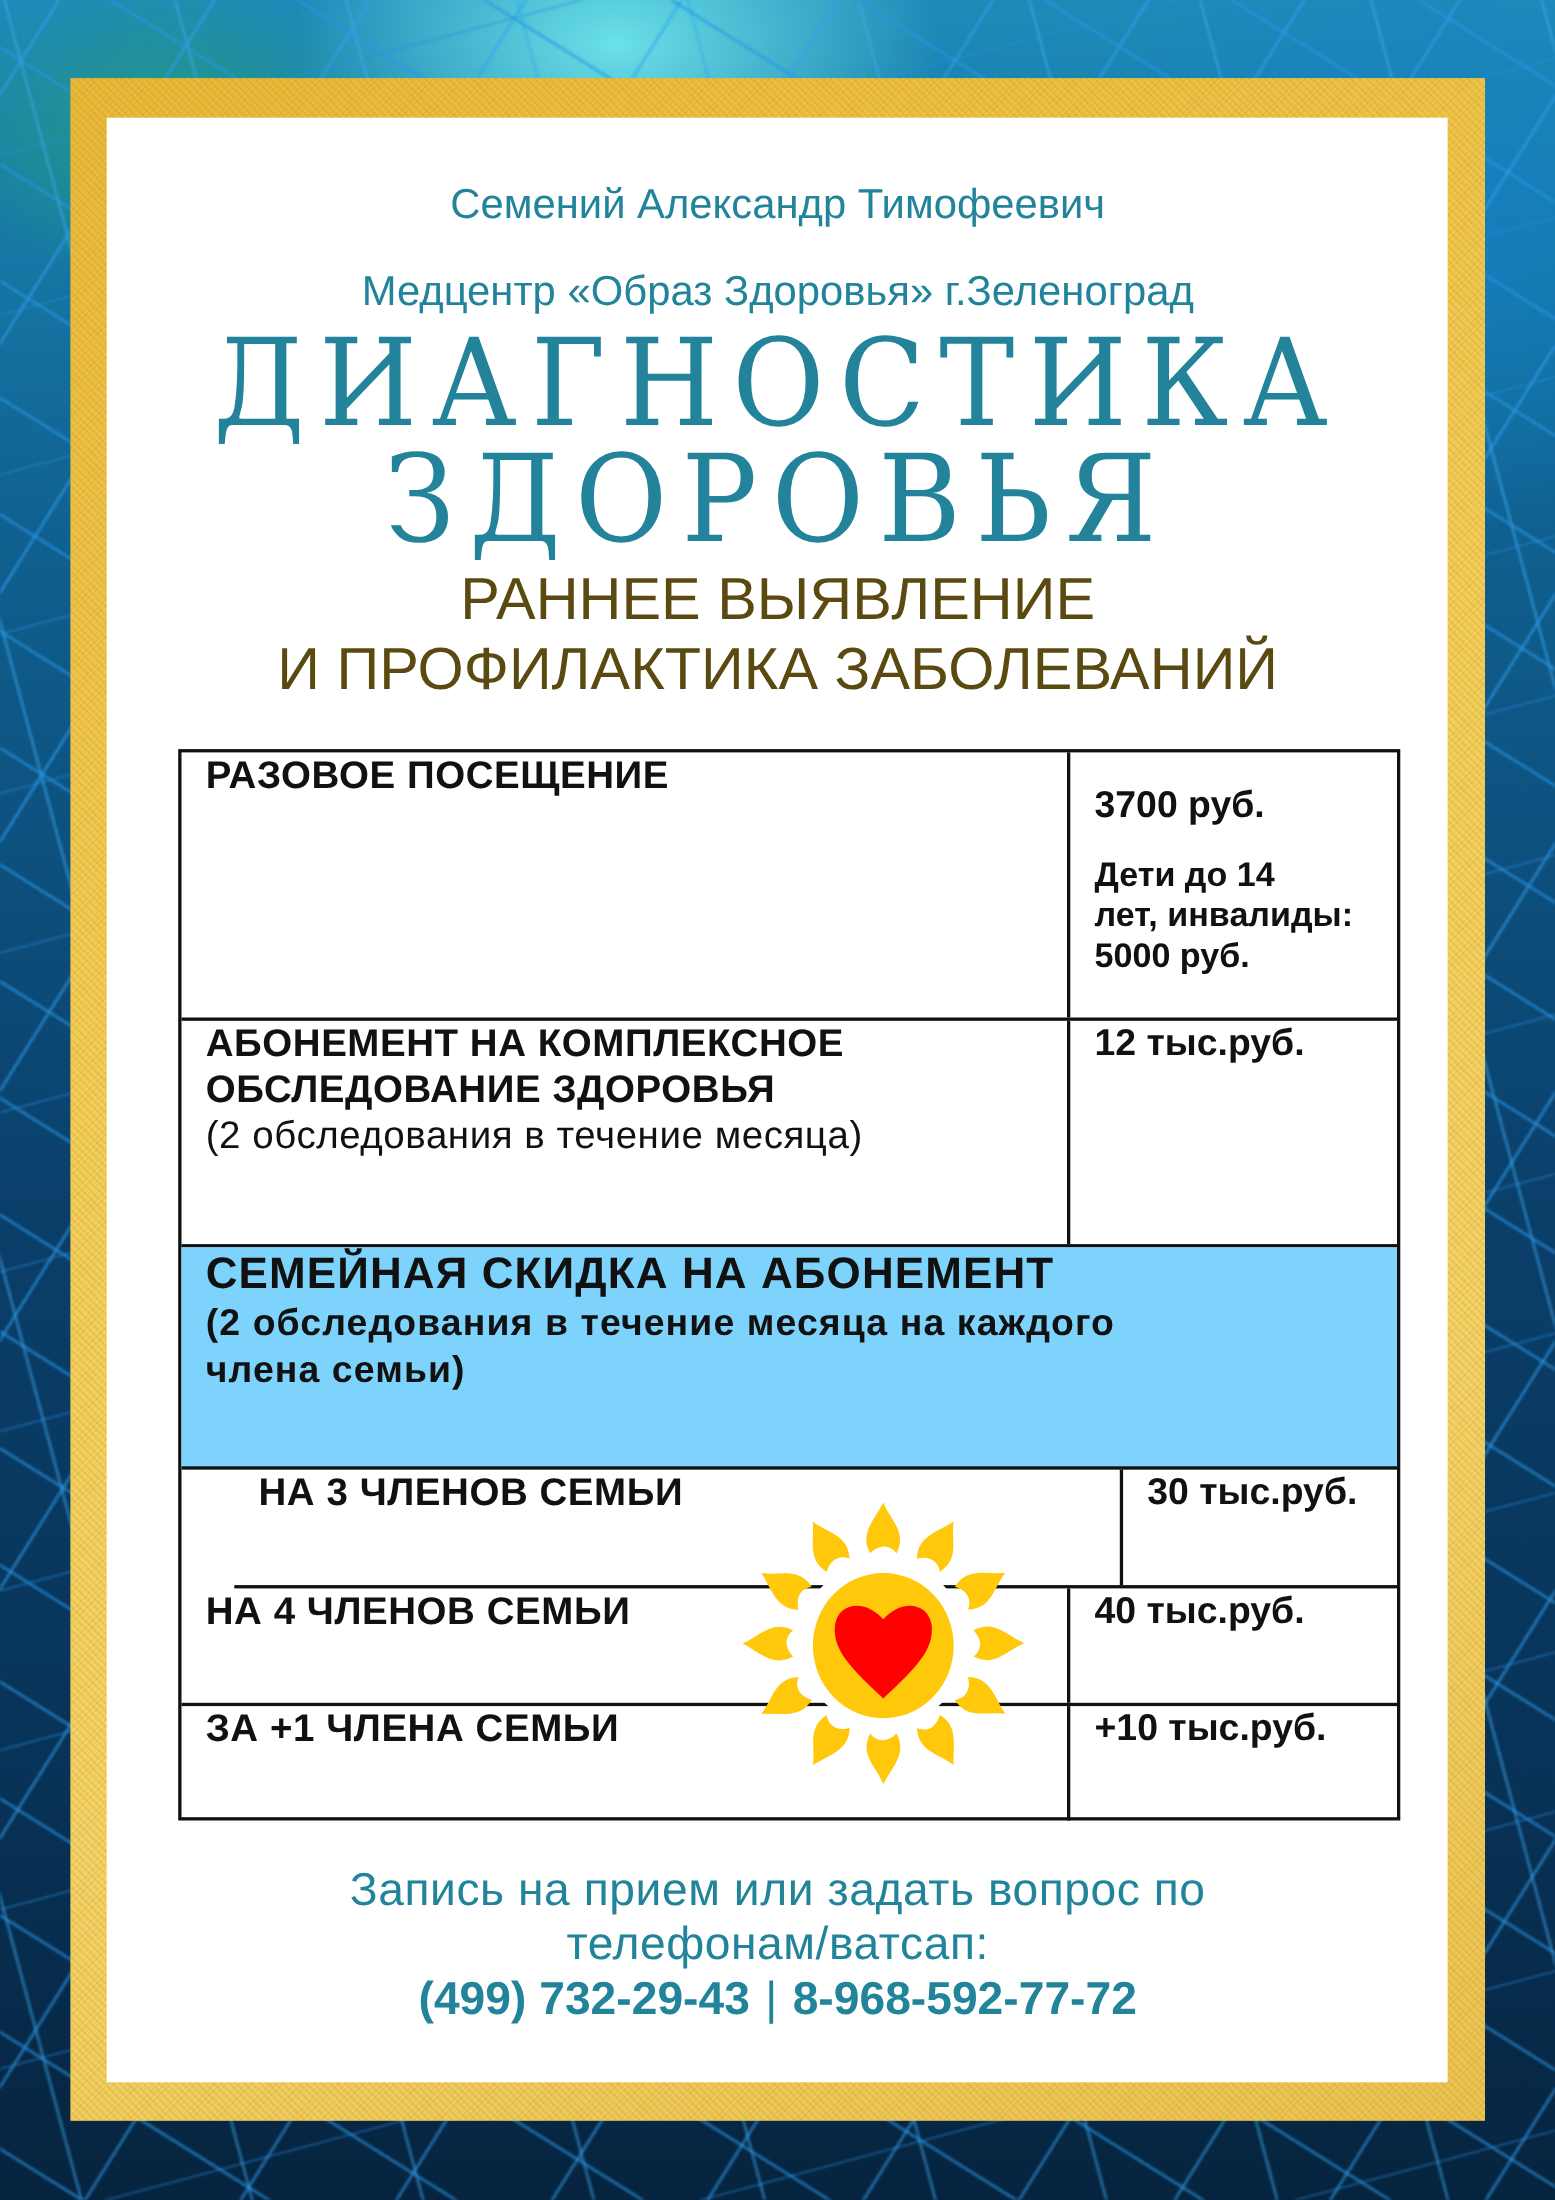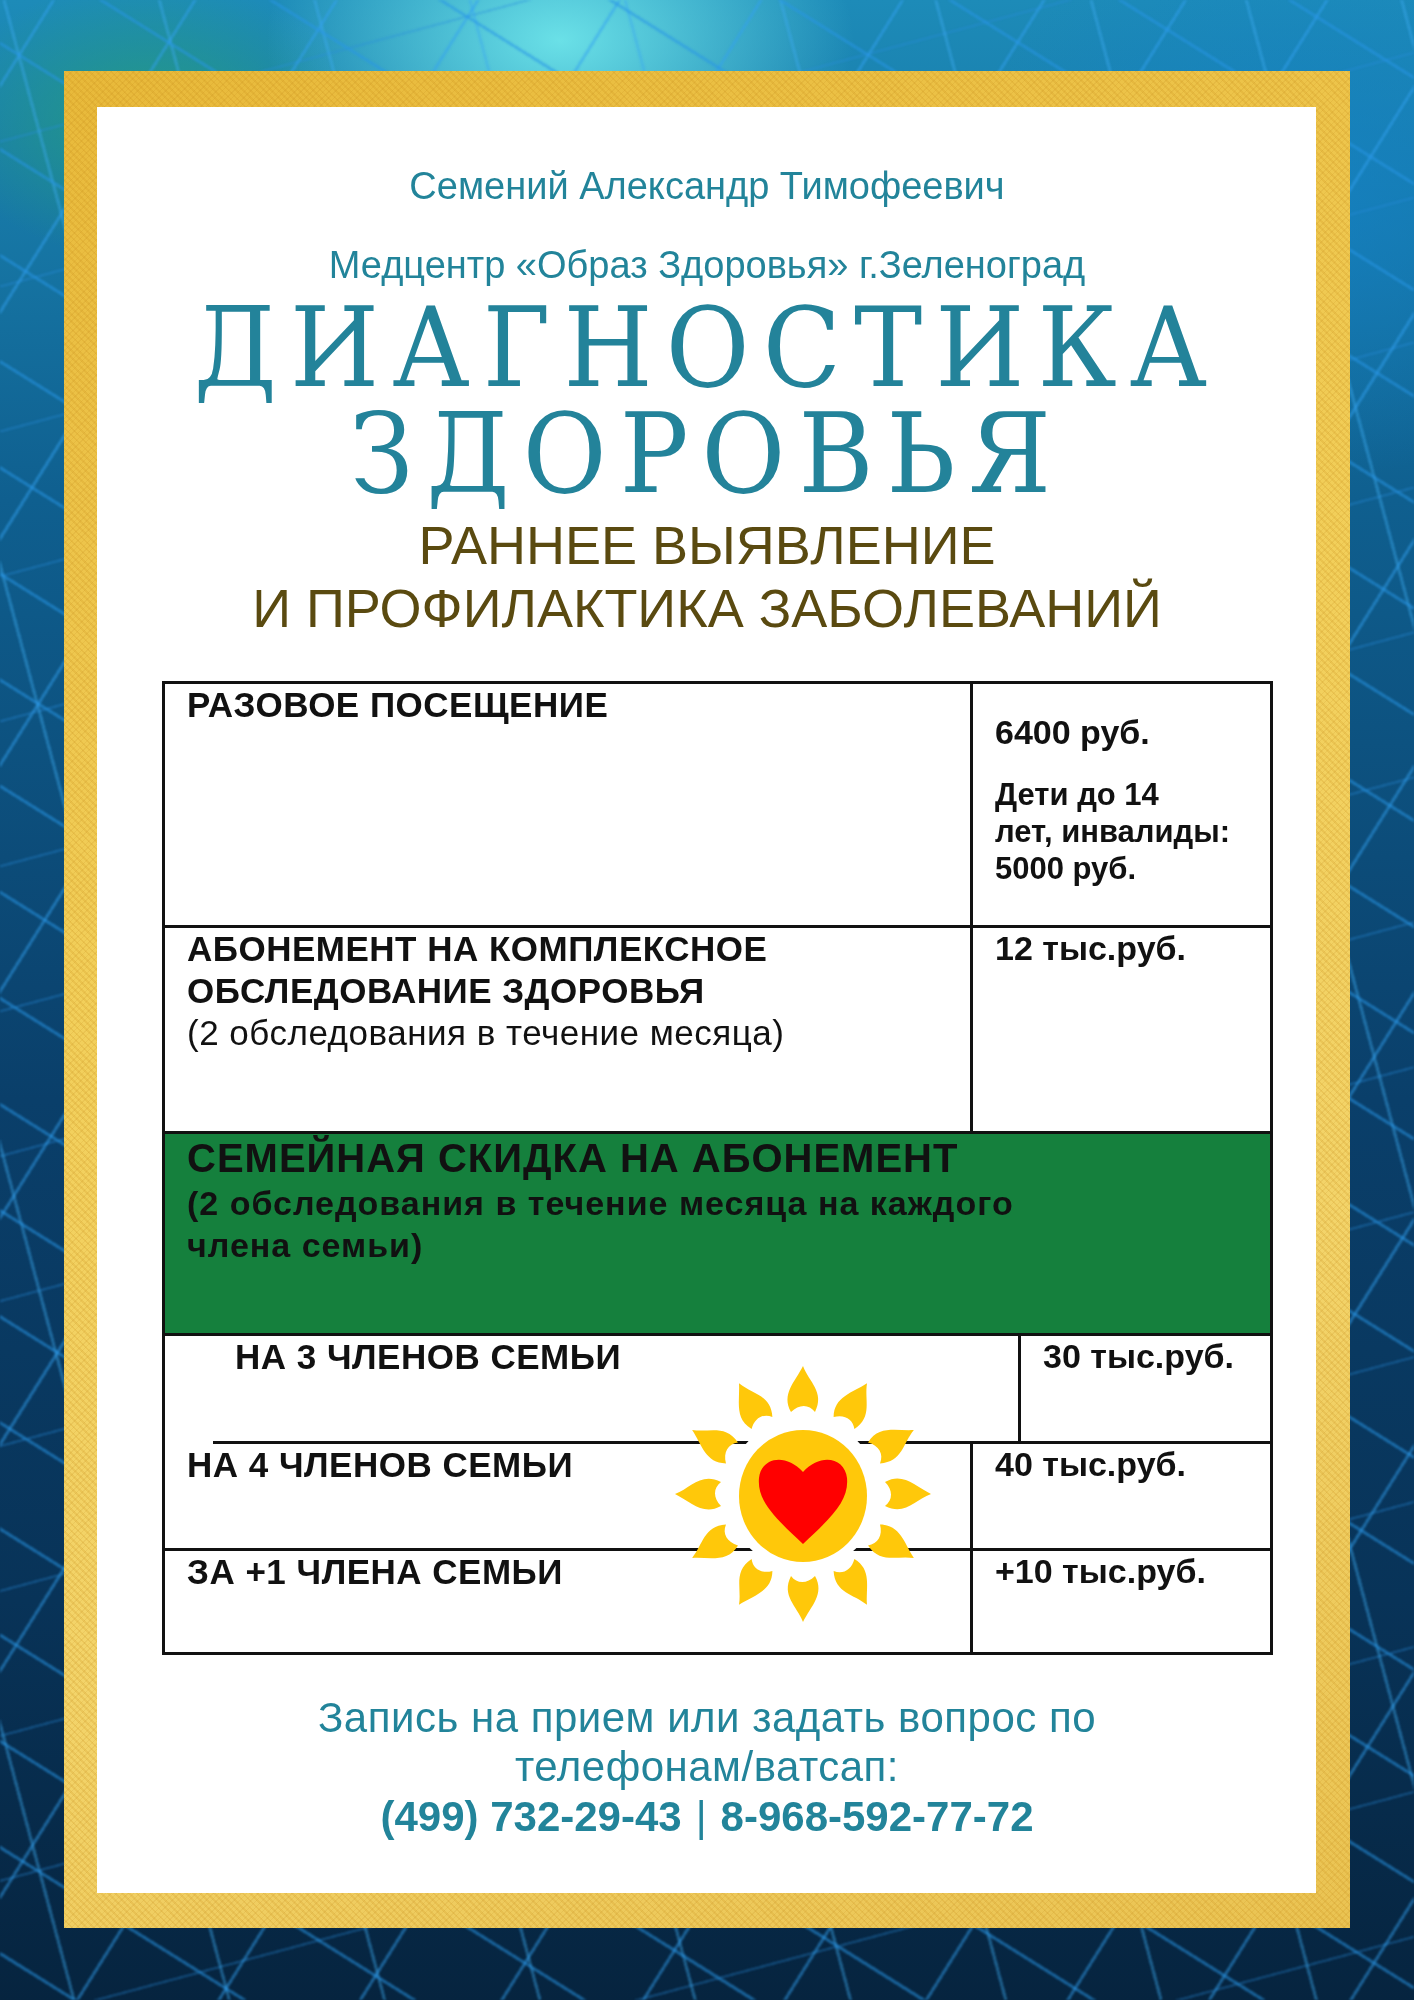--- a/index.html
+++ b/index.html
@@ -41,21 +41,21 @@
     letter-spacing: 14px; font-weight: normal;
     transform: scaleX(0.93);
   }
   .sub { font-size: 54px; color: #5A4A10; line-height: 62px; }
   .tbl {
     position: absolute; left: 162px; top: 681px; width: 1111px; height: 974px;
     border: 3px solid #111;
   }
   .row { position: absolute; left: 0; right: 0; border-bottom: 3px solid #111; }
   .row.last { border-bottom: none; }
-  .row.hl { background: #15803d; }
+  .row.hl { background: #7dd3fc; }
   .cell { position: absolute; top: 0; bottom: 0; display: flex; flex-direction: column; }
   .c1 { left: 0; width: 805px; padding-left: 22px; }
   .c2 { left: 805px; right: 0; padding-left: 22px; border-left: 3px solid #111; }
   .lbl { font-size: 35px; font-weight: bold; color: #111; letter-spacing: 0.5px; line-height: 42px; }
   .note { font-size: 35px; color: #111; letter-spacing: 0.5px; line-height: 42px; }
   .price { font-size: 34px; font-weight: bold; color: #111; line-height: 40px; }
   .price-sm { font-size: 31px; font-weight: bold; color: #111; line-height: 37px; }
   .hlt { font-size: 40px; font-weight: bold; color: #111; letter-spacing: 1px; line-height: 48px; }
   .hls { font-size: 34px; font-weight: bold; color: #111; letter-spacing: 1px; line-height: 42px; }
   .sun { position: absolute; left: 673px; top: 1364px; width: 260px; height: 260px; }
@@ -79,21 +79,21 @@
 <div class="abs sub" style="top:514px;">РАННЕЕ ВЫЯВЛЕНИЕ</div>
 <div class="abs sub" style="top:577px;">И ПРОФИЛАКТИКА ЗАБОЛЕВАНИЙ</div>
 
 <div class="tbl">
 
   <div class="row" style="top:0; height:244px;">
     <div class="cell c1">
       <div class="lbl">РАЗОВОЕ ПОСЕЩЕНИЕ</div>
     </div>
     <div class="cell c2" style="justify-content:flex-start; padding-top:28px;">
-      <div class="price">6400 руб.</div>
+      <div class="price">3700 руб.</div>
       <div style="height:24px;"></div>
       <div class="price-sm">Дети до 14</div>
       <div class="price-sm">лет, инвалиды:</div>
       <div class="price-sm">5000 руб.</div>
     </div>
   </div>
 
   <div class="row" style="top:244px; height:206px;">
     <div class="cell c1">
       <div class="lbl">АБОНЕМЕНТ НА КОМПЛЕКСНОЕ</div>

